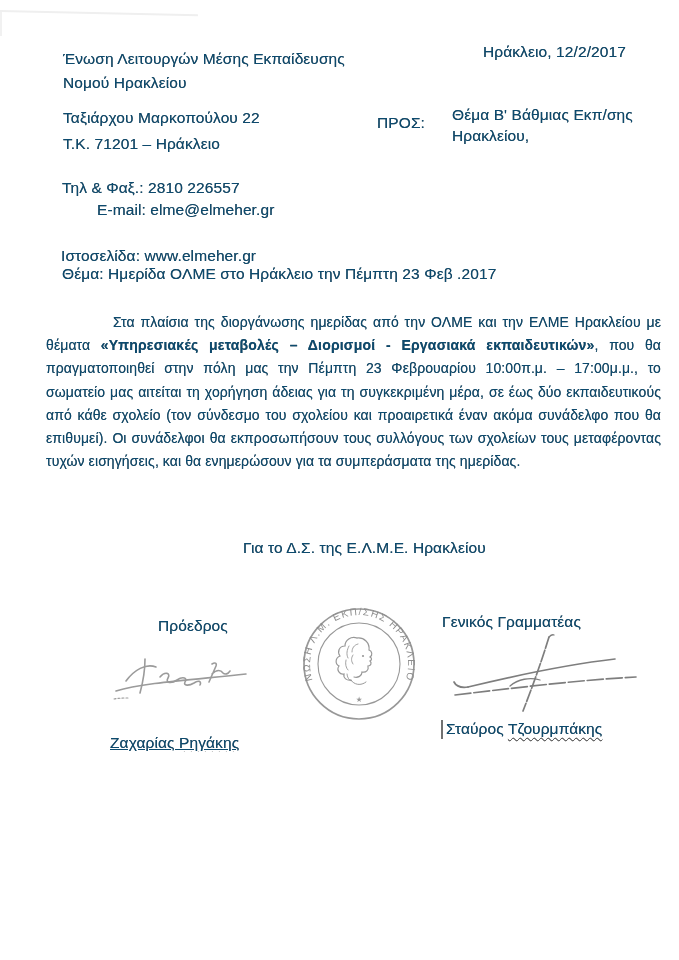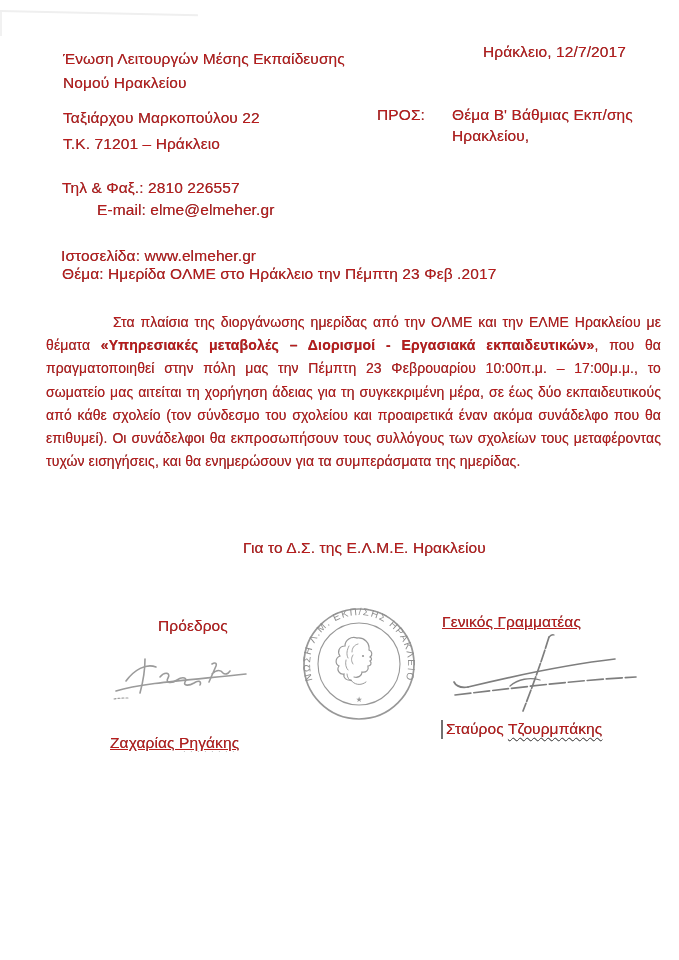--- a/index.html
+++ b/index.html
@@ -1,19 +1,19 @@
 <!DOCTYPE html>
 <html><head>
 <meta charset="utf-8">
 <style>
   html,body{margin:0;padding:0;background:#fff;}
   .page{
     position:relative;width:679px;height:752px;background:#ffffff;overflow:hidden;
     font-family:"Liberation Sans","DejaVu Sans",sans-serif;
-    color:#b91c1c;
+    color:#0c4a6e;
   }
   .txt{
     position:absolute;font-size:15.5px;line-height:1.25;white-space:nowrap;
     text-shadow:0 0 0.4px rgba(60,60,60,0.75);
     letter-spacing:0.1px;
   }
   .body-par{
     position:absolute;left:46px;top:311px;width:615px;
     font-size:14px;line-height:23.2px;text-align:justify;
     text-indent:67px;white-space:normal;
@@ -44,41 +44,41 @@
 <body>
 
 <div class="page">
 
   <div class="scan-artifact"></div>
   <div class="scan-artifact2"></div>
 
   <div class="txt" style="left:63px;top:49px;">Ένωση Λειτουργών Μέσης Εκπαίδευσης</div>
   <div class="txt" style="left:63px;top:73px;">Νομού Ηρακλείου</div>
 
-  <div class="txt" style="left:483px;top:42px;">Ηράκλειο, 12/7/2017</div>
+  <div class="txt" style="left:483px;top:42px;">Ηράκλειο, 12/2/2017</div>
 
   <div class="txt" style="left:63px;top:108px;">Ταξιάρχου Μαρκοπούλου 22</div>
   <div class="txt" style="left:63px;top:134px;">Τ.Κ. 71201 – Ηράκλειο</div>
 
-  <div class="txt" style="left:377px;top:105px;">ΠΡΟΣ:</div>
+  <div class="txt" style="left:377px;top:113px;">ΠΡΟΣ:</div>
   <div class="txt" style="left:452px;top:105px;">Θέμα Β' Βάθμιας Εκπ/σης</div>
   <div class="txt" style="left:452px;top:126px;">Ηρακλείου,</div>
 
   <div class="txt" style="left:62px;top:178px;">Τηλ &amp; Φαξ.: 2810 226557</div>
   <div class="txt" style="left:62px;top:200px;margin-left:35px;">E-mail: elme@elmeher.gr</div>
   <div class="txt" style="left:61px;top:222px;margin-top:24px;">Ιστοσελίδα: www.elmeher.gr</div>
 
   <div class="txt" style="left:62px;top:264px;">Θέμα: Ημερίδα ΟΛΜΕ στο Ηράκλειο την Πέμπτη 23 Φεβ .2017</div>
 
   <div class="body-par"><span>Στα πλαίσια της διοργάνωσης ημερίδας από την ΟΛΜΕ και την ΕΛΜΕ Ηρακλείου με θέματα </span><b>«Υπηρεσιακές μεταβολές – Διορισμοί - Εργασιακά εκπαιδευτικών»</b><span>, που θα πραγματοποιηθεί στην πόλη μας την Πέμπτη 23 Φεβρουαρίου 10:00π.μ. – 17:00μ.μ., το σωματείο μας αιτείται τη χορήγηση άδειας για τη συγκεκριμένη μέρα, σε έως δύο εκπαιδευτικούς από κάθε σχολείο (τον σύνδεσμο του σχολείου και προαιρετικά έναν ακόμα συνάδελφο που θα επιθυμεί). Οι συνάδελφοι θα εκπροσωπήσουν τους συλλόγους των σχολείων τους μεταφέροντας τυχών εισηγήσεις, και θα ενημερώσουν για τα συμπεράσματα της ημερίδας.</span></div>
 
   <div class="txt" style="left:243px;top:538px;">Για το Δ.Σ. της Ε.Λ.Μ.Ε. Ηρακλείου</div>
 
   <div class="txt" style="left:142px;top:616px;margin-left:16px;">Πρόεδρος</div>
-  <div class="txt" style="left:442px;top:612px;text-decoration:underline;">Γενικός Γραμματέας</div>
+  <div class="txt" style="left:442px;top:612px;">Γενικός Γραμματέας</div>
 
   <svg style="left:112px;top:650px;" width="140" height="55" viewBox="0 0 140 55">
     <g fill="none" stroke="#9b9b9b" stroke-width="1.6" stroke-linecap="round">
       <path d="M4,41 C30,33 78,30 134,24"></path>
       <path d="M14,31 C22,20 34,13 44,17"></path>
       <path d="M33,9 C33,20 31,32 28,43"></path>
       <path d="M48,27 c5,-6 11,-4 8,1 c-3,5 3,6 9,2 c6,-4 11,-2 8,2 c-2,4 4,4 9,1 c4,-3 8,-2 6,2"></path>
       <path d="M100,14 c3,-2 5,-1 4,2 l-7,16 m3,-8 c5,-5 9,-4 11,-1 c2,2 5,1 7,-2"></path>
       <path stroke-width="1.1" stroke-dasharray="2 2" d="M2,49 c5,-1 10,-1 15,-1"></path>
     </g>

